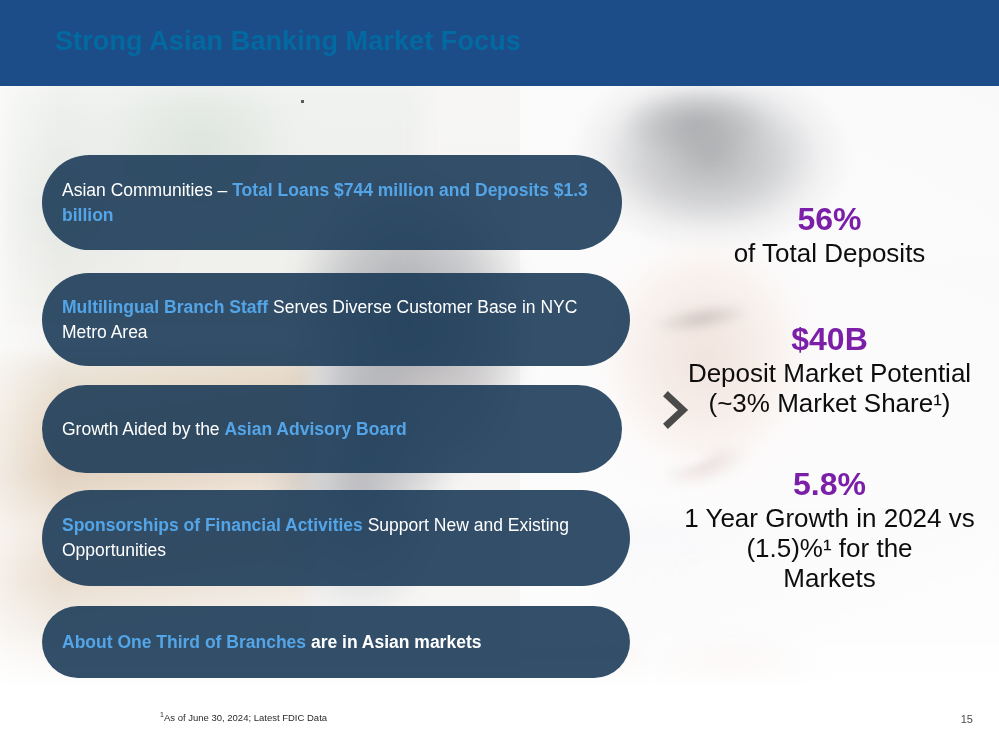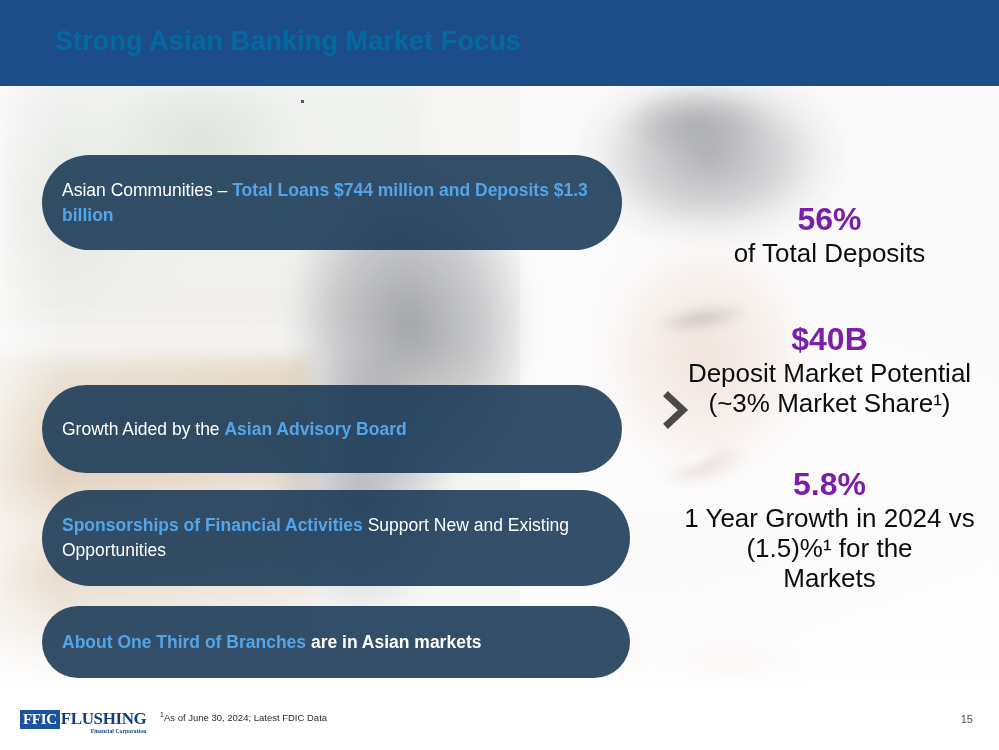--- a/index.html
+++ b/index.html
@@ -332,20 +332,25 @@
     <div class="photo-fade-bottom"></div>
     <div class="photo-dot"></div>
   </div>
 
   <div class="pill" id="pill-1">
     <div class="pill-text">
       <span>Asian Communities – </span><span class="hl">Total Loans $744 million and Deposits $1.3 billion</span>
     </div>
   </div>
 
+  <div class="pill" id="pill-2">
+    <div class="pill-text">
+      <span class="hl">Multilingual Branch Staff</span><span> Serves Diverse Customer Base in NYC Metro Area</span>
+    </div>
+  </div>
 
   <div class="pill" id="pill-3">
     <div class="pill-text">
       <span>Growth Aided by the </span><span class="hl">Asian Advisory Board</span>
     </div>
   </div>
 
   <div class="pill" id="pill-4">
     <div class="pill-text">
       <span class="hl">Sponsorships of Financial Activities</span><span> Support New and Existing Opportunities</span>
@@ -377,27 +382,20 @@
 
   <div class="stat-block" id="stat-3">
     <div class="stat-value">5.8%</div>
     <div class="stat-label">1 Year Growth in 2024 vs</div>
     <div class="stat-label">(1.5)%¹ for the</div>
     <div class="stat-label">Markets</div>
   </div>
 
   <div class="footer"></div>
 
-  <div class="logo">
-    <span class="logo-mark">FFIC</span>
-    <span class="logo-word-wrap">
-      <span class="logo-word">FLUSHING</span>
-      <span class="logo-sub">Financial Corporation</span>
-    </span>
-  </div>
 
   <div class="footnote">
     <sup>1</sup><span>As of June 30, 2024; Latest FDIC Data</span>
   </div>
 
   <div class="page-number">15</div>
 
 </div>
 
 </body></html>

